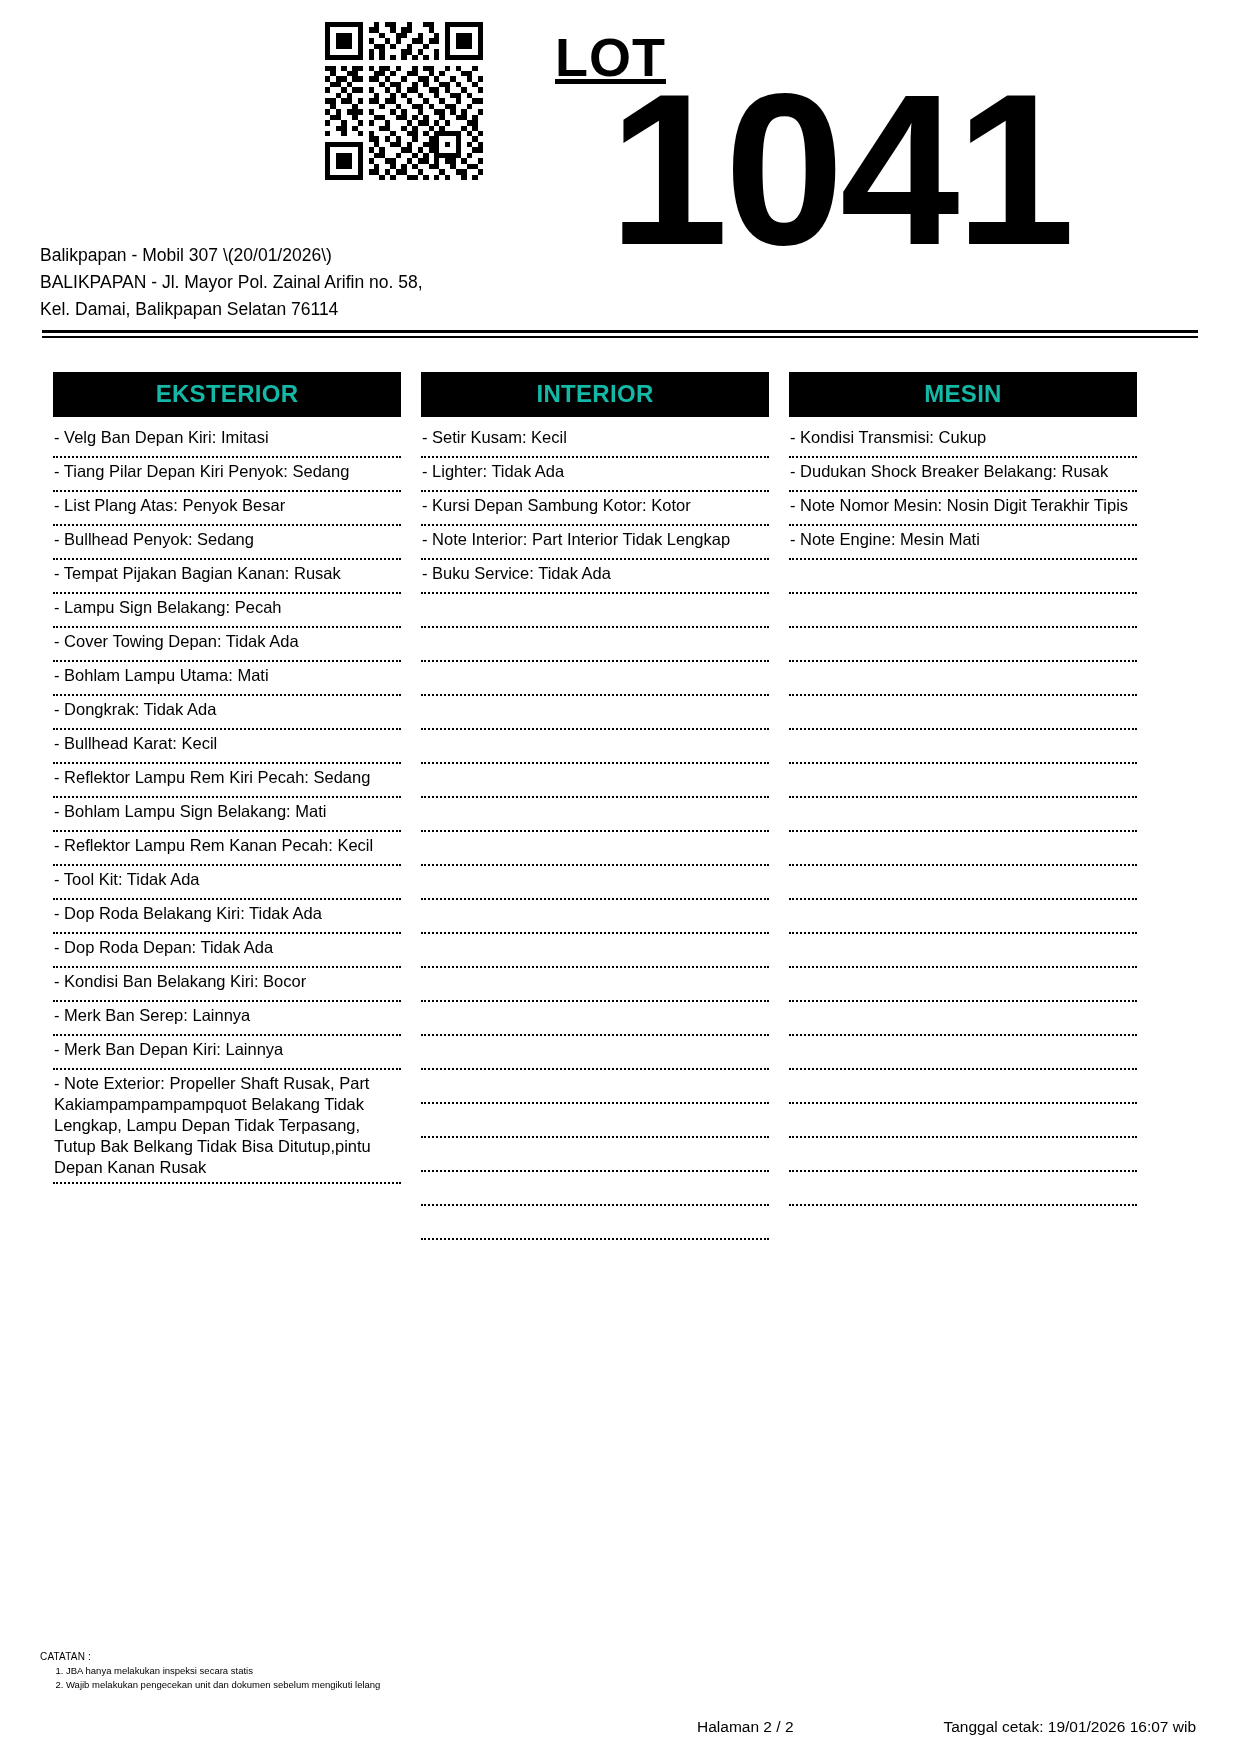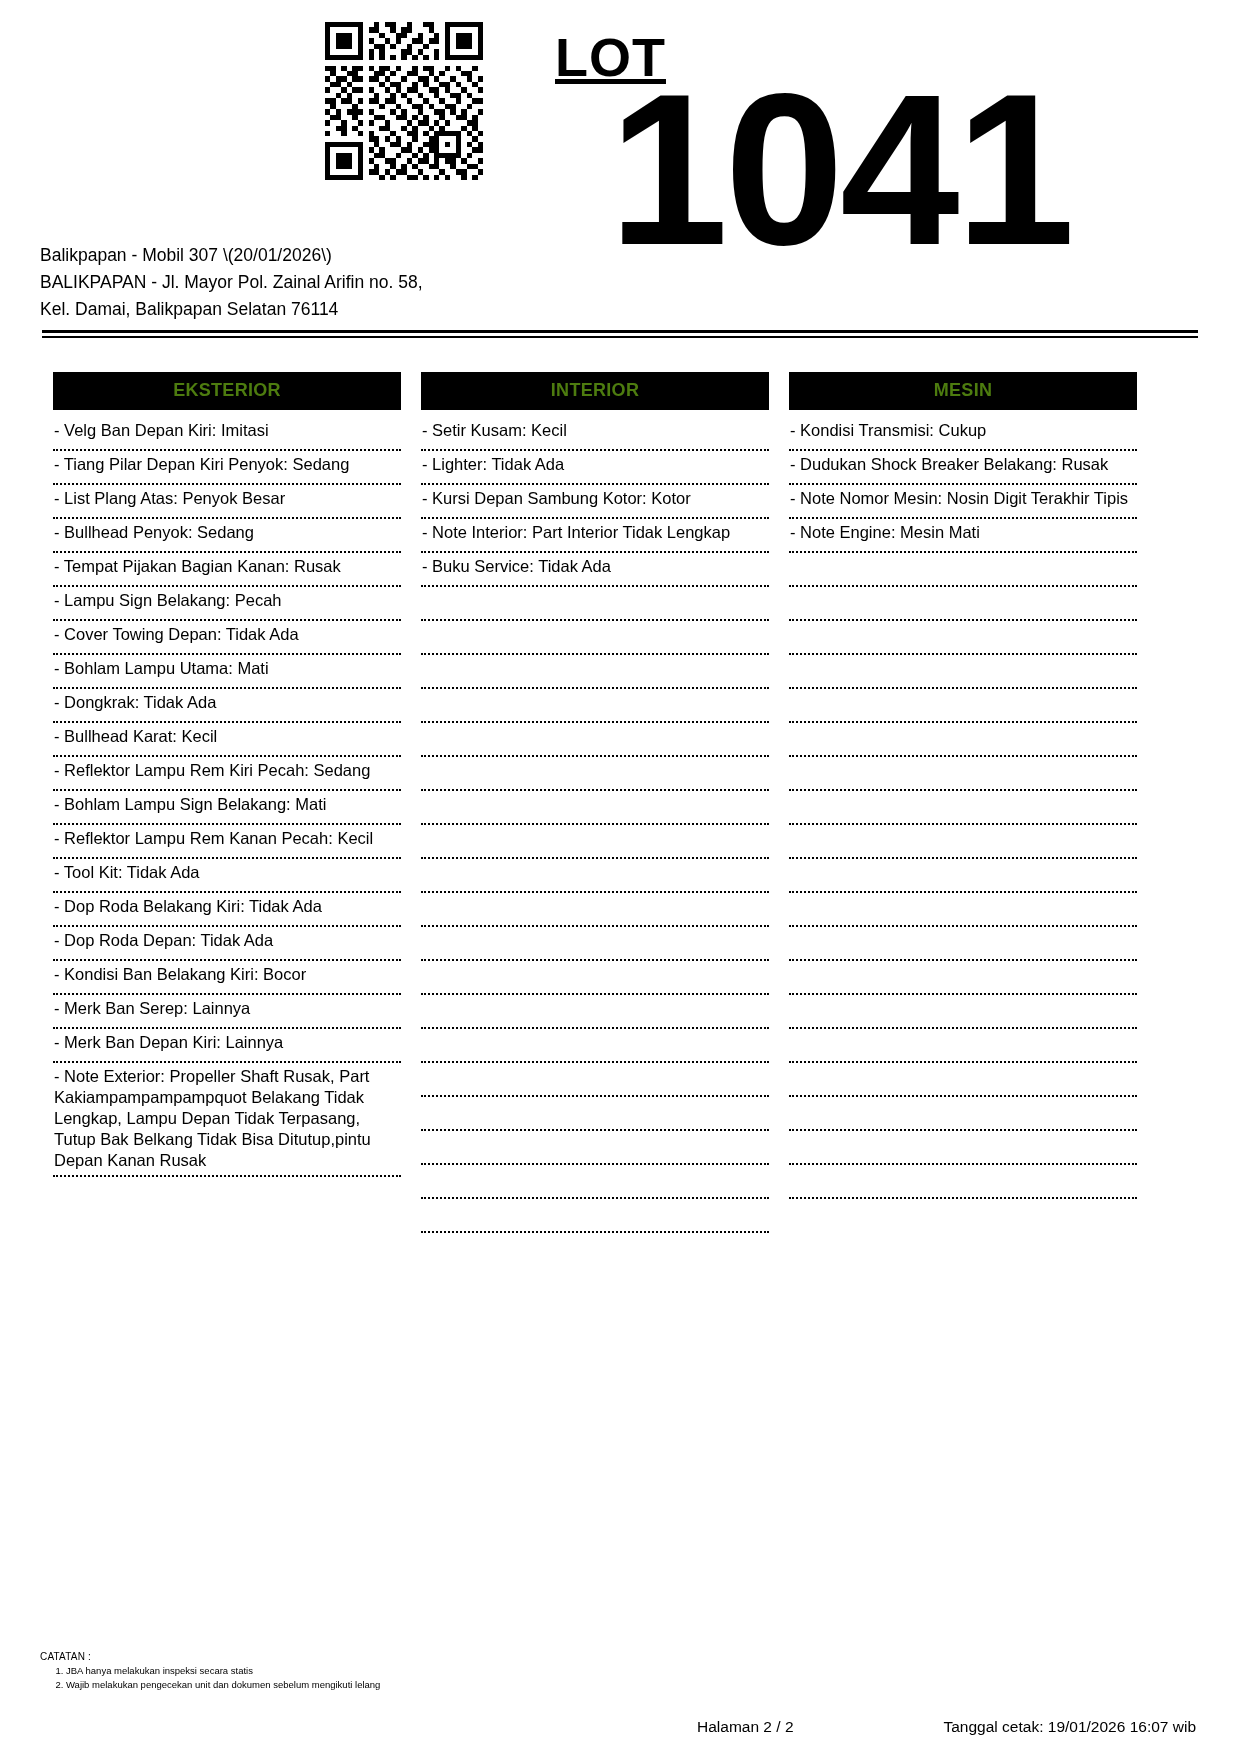--- a/index.html
+++ b/index.html
@@ -78,23 +78,23 @@
   
   .columns {
     display: flex;
     gap: 20px;
     margin-top: 12px;
     padding: 0 13px;
   }
   .col { width: 348px; }
   .col-head {
     background: #000;
-    color: #4d7c0f;
+    color: #14b8a6;
     text-align: center;
-    font-size: 18px;
+    font-size: 24px;
     font-weight: bold;
     padding: 8px 0 9px 0;
     letter-spacing: 0.3px;
   }
   .rows { margin-top: 7px; }
   .row {
     font-size: 16.5px;
     line-height: 1.28;
     padding-top: 3px;
     padding-bottom: 3px;

